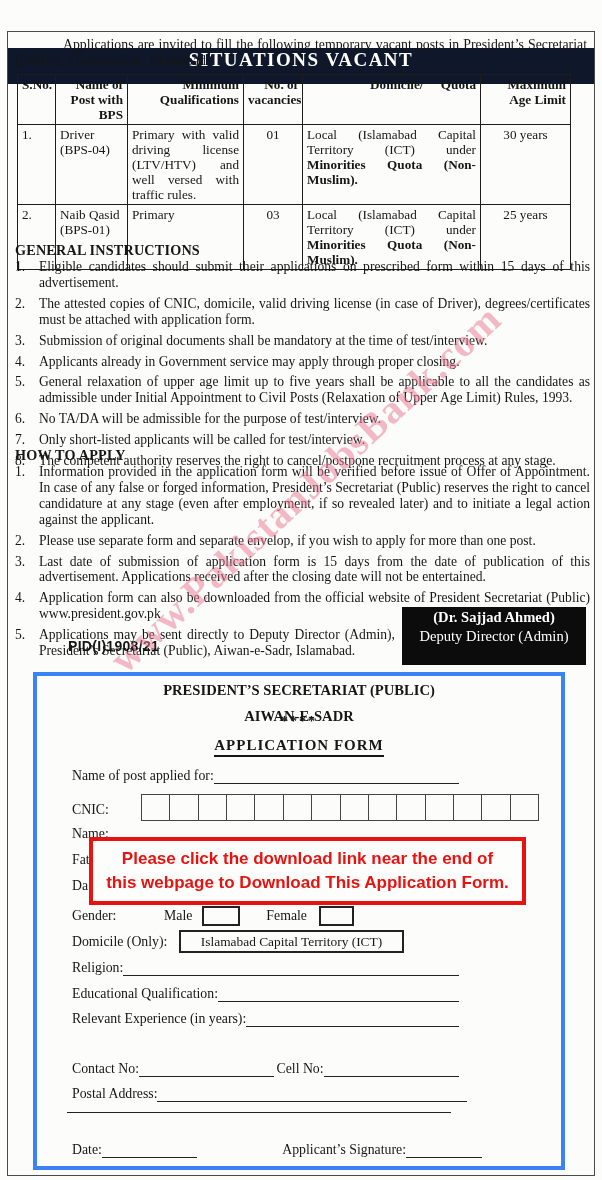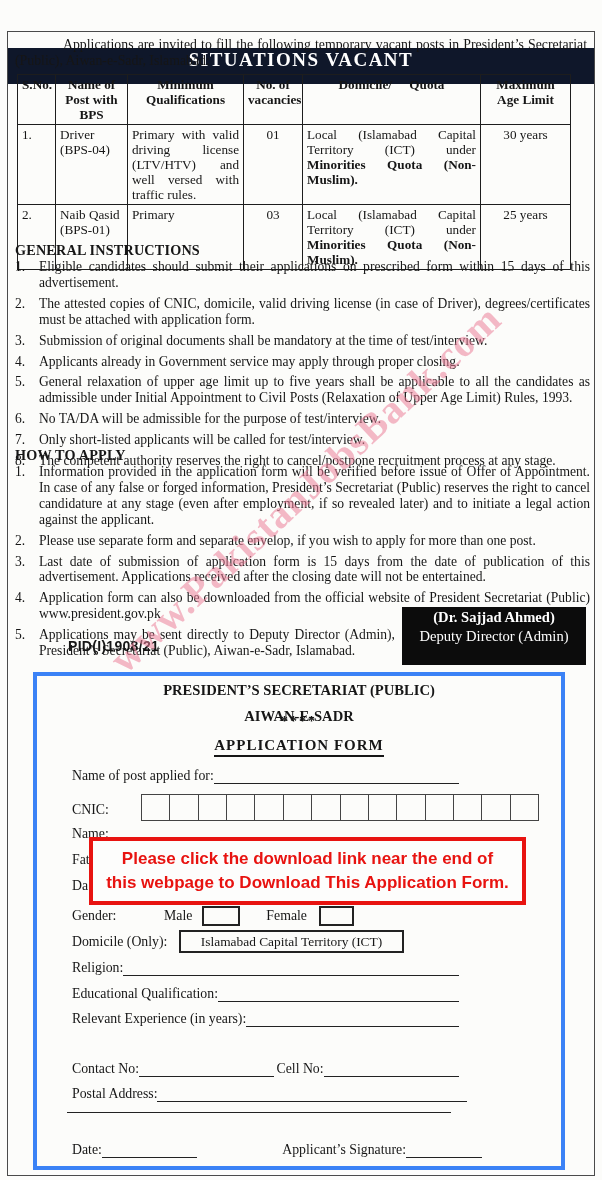--- a/index.html
+++ b/index.html
@@ -15,21 +15,21 @@
   .frame{position:absolute;left:7px;top:31px;width:588px;height:1145px;border:1px solid #4a4a4a;box-sizing:border-box;}
 
   
   .intro{position:absolute;left:15px;top:37px;width:572px;font-size:13.8px;line-height:15.6px;
          text-align:justify;text-indent:48px;}
 
   
   table.vac{position:absolute;left:17px;top:74px;width:553px;border-collapse:collapse;
             font-size:13.2px;line-height:15px;table-layout:fixed;}
   table.vac th,table.vac td{border:1px solid #1d1d1d;vertical-align:top;padding:2px 4px;}
-  table.vac th{font-weight:bold;text-align:center;}
+  table.vac th{font-weight:bold;text-align:right;}
   td.c{text-align:center;}
   td.j{text-align:justify;}
   th.dq{word-spacing:14px;}
   .col-sno{width:38px}.col-post{width:72px}.col-qual{width:116px}
   .col-vac{width:59px}.col-dom{width:178px}.col-age{width:90px}
 
   
   .sec-head{position:absolute;left:15px;font-weight:bold;font-size:14.2px;letter-spacing:.2px;}
   .numlist{position:absolute;left:15px;width:575px;margin:0;padding:0;list-style:none;counter-reset:num;}
   .numlist li{display:flex;margin:0 0 5px 0;font-size:13.6px;line-height:15.9px;counter-increment:num;}

